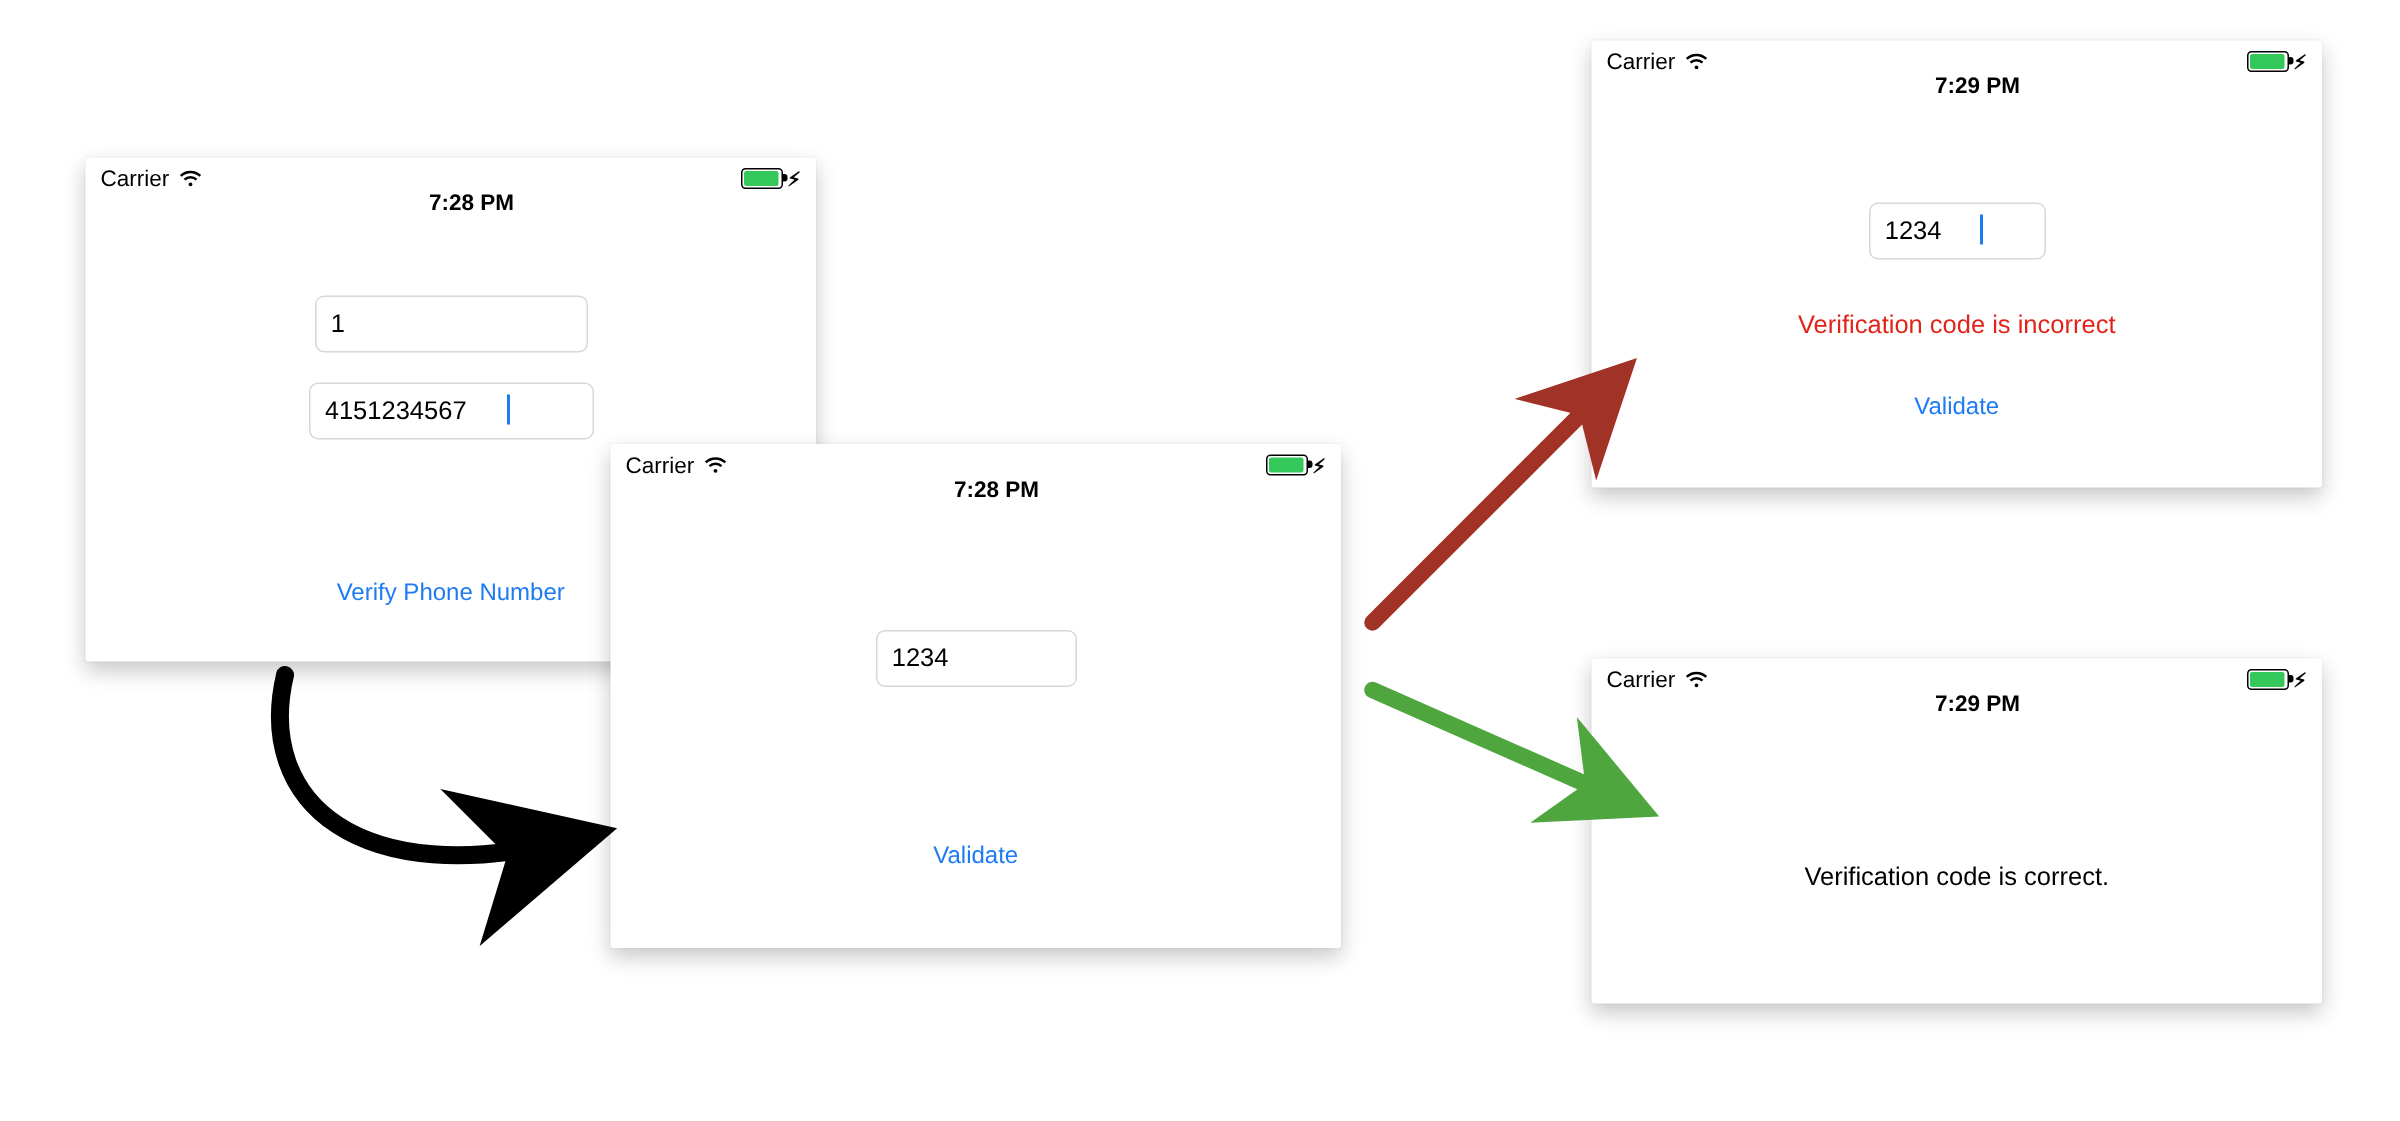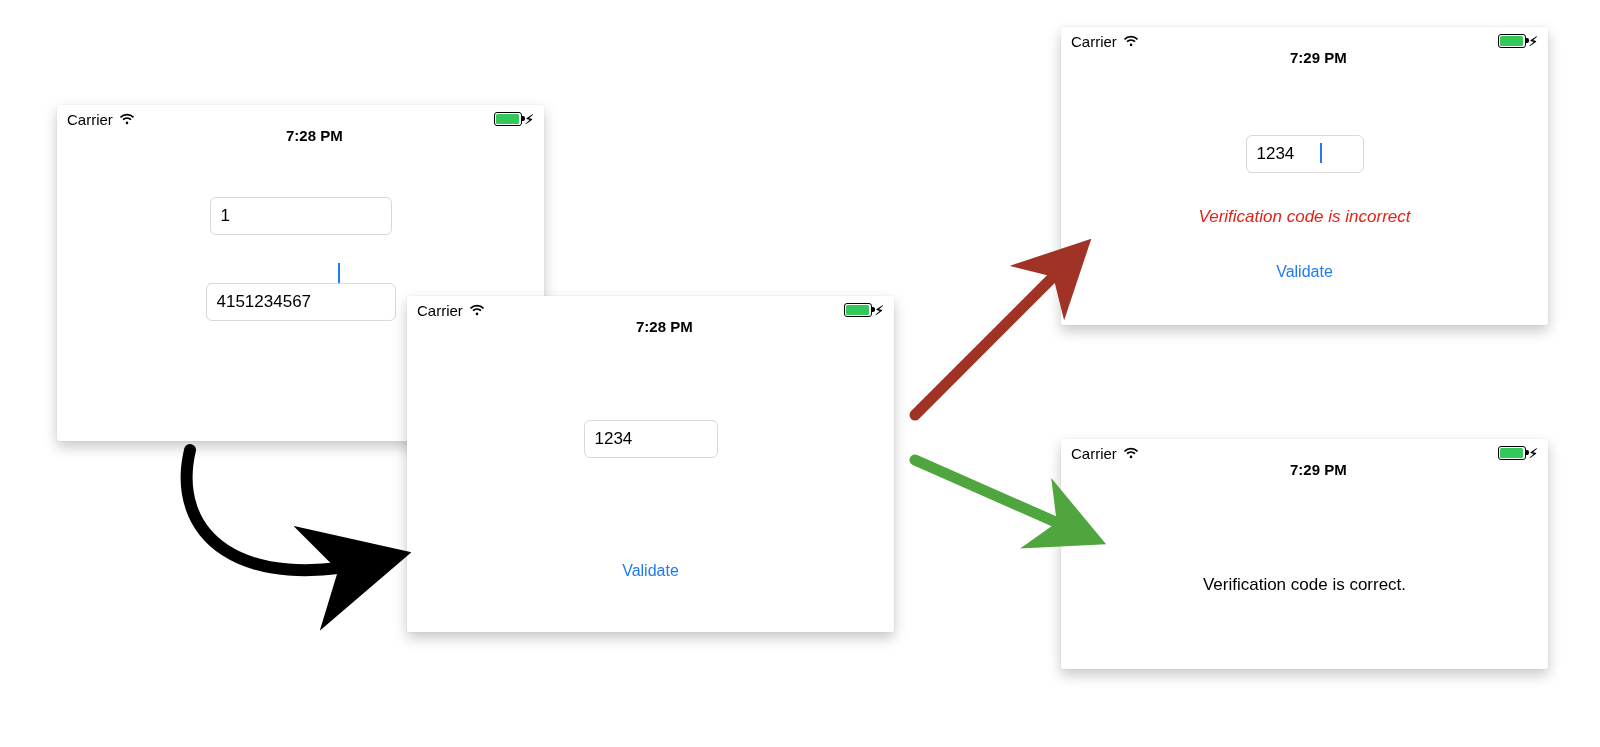--- a/index.html
+++ b/index.html
@@ -11,21 +11,21 @@
   .status-right{display:flex;align-items:center;gap:3px;}
   .wifi-icon svg{display:block;}
   .battery{width:26px;height:12px;border:1.5px solid #000;border-radius:3px;position:relative;}
   .battery::after{content:"";position:absolute;right:-4px;top:3px;width:2.5px;height:5px;background:#000;border-radius:0 2px 2px 0;}
   .battery .fill{position:absolute;left:1px;top:1px;bottom:1px;right:2px;background:#34c759;border-radius:1.5px;}
   .bolt{font-size:13px;font-weight:700;line-height:1;}
   .content{position:absolute;left:0;right:0;top:28px;bottom:0;display:flex;flex-direction:column;align-items:center;}
   .textfield{width:160px;height:36px;border:1px solid #d8d8dc;border-radius:6px;background:#fff;padding:0 10px;font-size:17px;color:#000;outline:none;}
   .linkbtn{background:none;border:none;color:#1e7bf2;font-size:16px;font-weight:400;cursor:pointer;padding:6px 12px;}
   .msg{font-size:17px;text-align:center;}
-  .msg-error{color:#e2231a;font-style:italic;}
+  .msg-error{color:#e2231a;}
   .msg-ok{color:#000;}
   .cursor{display:inline-block;width:1.5px;height:20px;background:#1e7bf2;vertical-align:middle;margin-left:1px;}
   svg.arrow{position:absolute;overflow:visible;}
 </style>
 </head>
 <body>
 
 <div class="stage">
 
   <div class="card" style="left:57px;top:105px;width:487px;height:336px;">
@@ -44,24 +44,25 @@
             <span class="fill"></span>
           </span>
         <span class="bolt">⚡︎</span>
       </div>
     </div>
     <div class="content">
       <div style="height:64px;"></div>
       <input class="textfield" value="1" style="">
       <div style="height:20px;"></div>
       <div style="position:relative;">
-        <input class="textfield" style="padding-right: 18px; margin-top: 28px;" value="4151234567">
+        <input class="textfield" style="padding-right: 18px;" value="4151234567">
         <span class="cursor" style="position:absolute;right:56px;top:8px;"></span>
       </div>
       <div style="flex:1;"></div>
+      <button class="linkbtn">Verify Phone Number</button>
       <div style="height:30px;"></div>
     </div>
   </div>
 
   <div class="card" style="left:407px;top:296px;width:487px;height:336px;">
     <div class="statusbar">
       <div class="status-left">
         <span>Carrier</span>
         <span class="wifi-icon">
           <svg width="16" height="12" viewBox="0 0 16 12">

